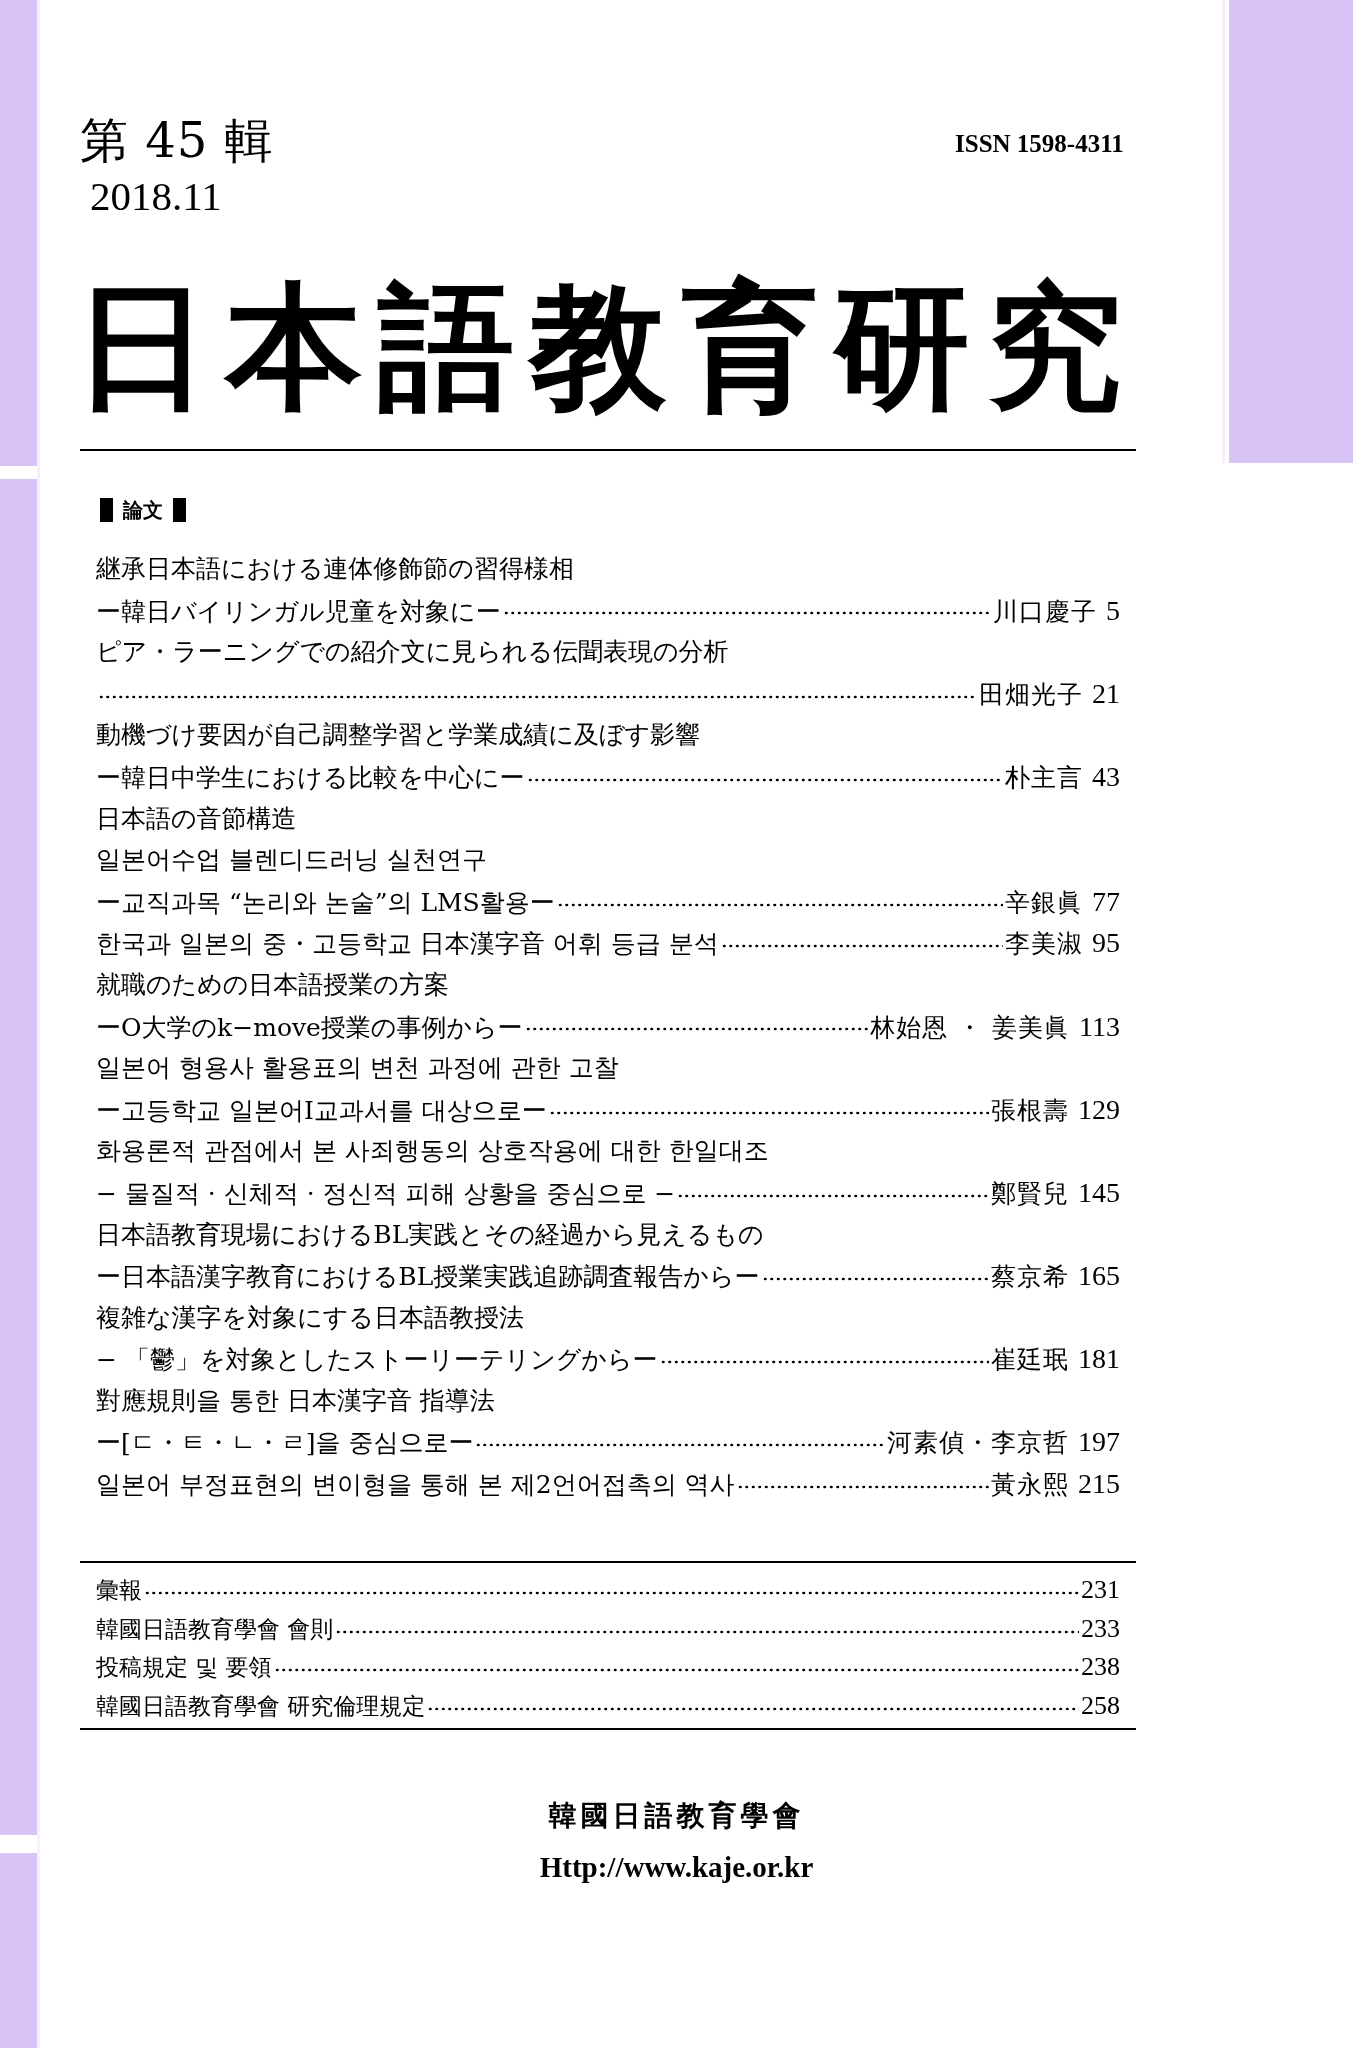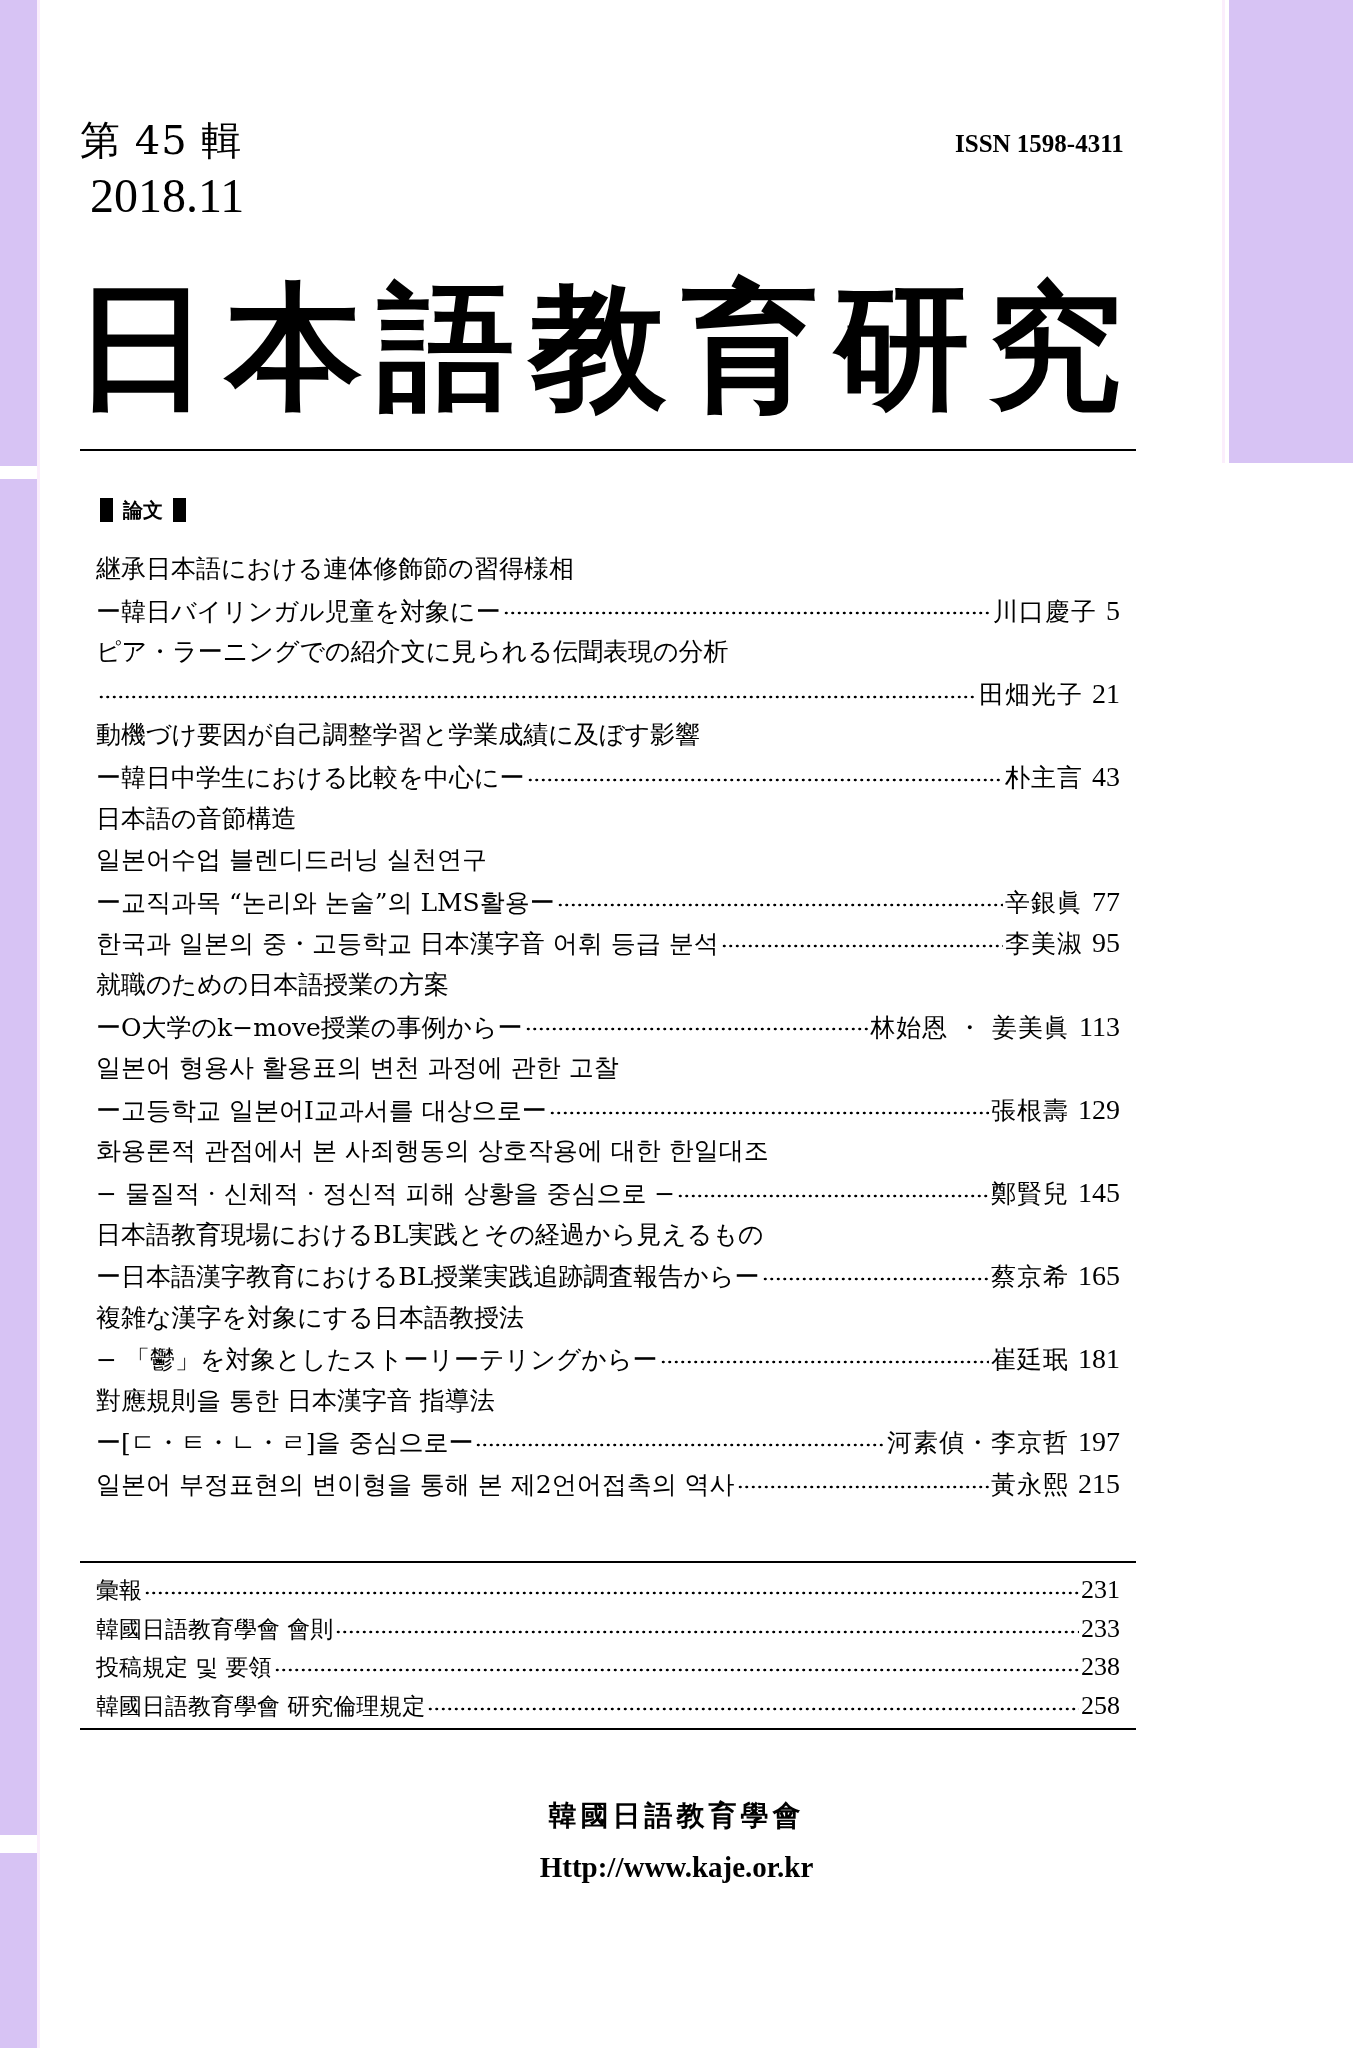--- a/index.html
+++ b/index.html
@@ -10,22 +10,22 @@
   }
   .stripe { position: absolute; background: #d7c3f4; }
   .stripe-left-1 { left: 0; top: 0; width: 37px; height: 466px; }
   .stripe-left-2 { left: 0; top: 479px; width: 37px; height: 1356px; }
   .stripe-left-3 { left: 0; top: 1853px; width: 37px; height: 195px; }
   .stripe-right { left: 1229px; top: 0; width: 124px; height: 463px; }
   .stripe-edge { position: absolute; background: #fbeefc; }
   .edge-left { left: 37px; top: 0; width: 3px; height: 2048px; }
   .edge-right { left: 1222px; top: 0; width: 3px; height: 463px; }
 
-  .issue { position: absolute; left: 80px; top: 116px; font-size: 40px; line-height: 48px; letter-spacing: 1px; }
-  .date { position: absolute; left: 90px; top: 170px; font-size: 48px; line-height: 52px; font-family: "Liberation Serif", serif; }
+  .issue { position: absolute; left: 80px; top: 116px; font-size: 48px; line-height: 48px; letter-spacing: 1px; }
+  .date { position: absolute; left: 90px; top: 170px; font-size: 41px; line-height: 52px; font-family: "Liberation Serif", serif; }
   .issn { position: absolute; left: 955px; top: 130px; font-size: 25px; font-weight: bold; font-family: "Liberation Serif", serif; }
 
   .title {
     position: absolute; left: 74px; top: 272px; width: 1070px;
     font-family: "DejaVu Sans", sans-serif; font-weight: bold;
     font-size: 136px; line-height: 150px; letter-spacing: 16px; white-space: nowrap;
   }
 
   .rule { position: absolute; left: 80px; width: 1056px; height: 2px; background: #000; }
   .rule-top { top: 449px; }

